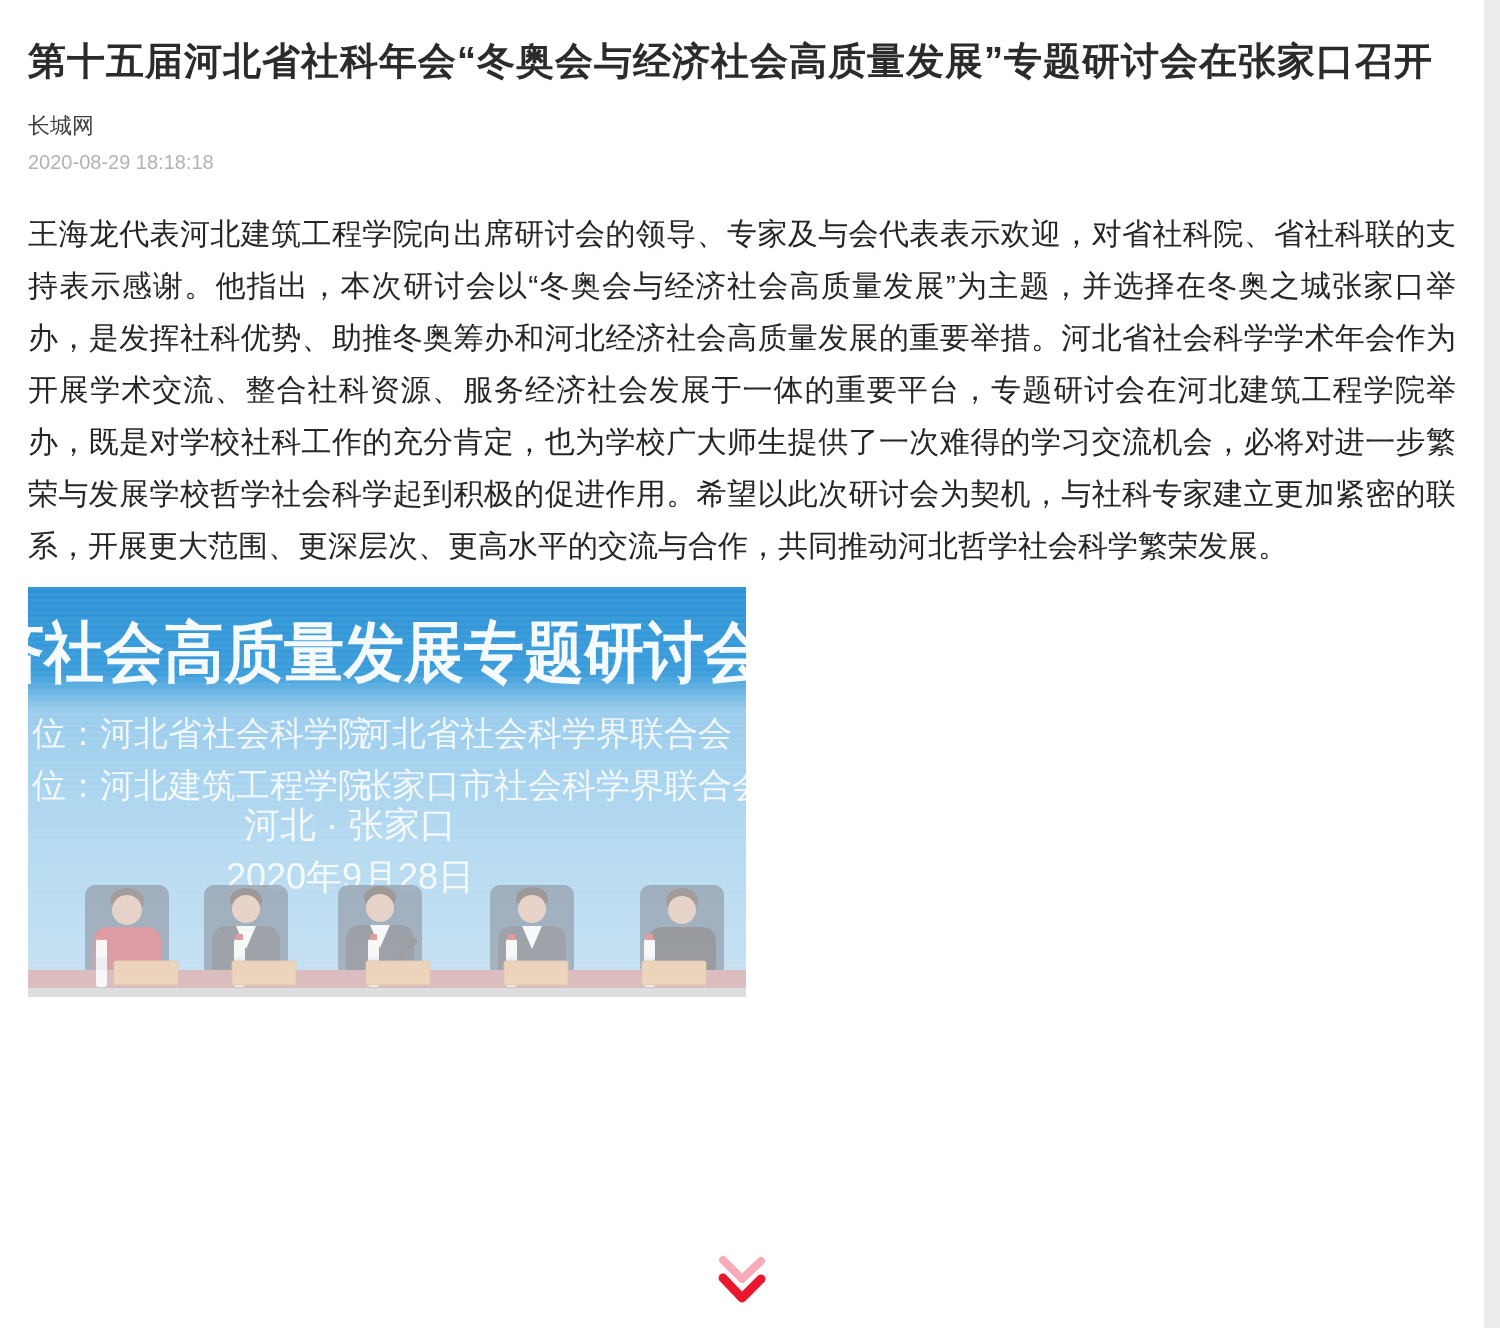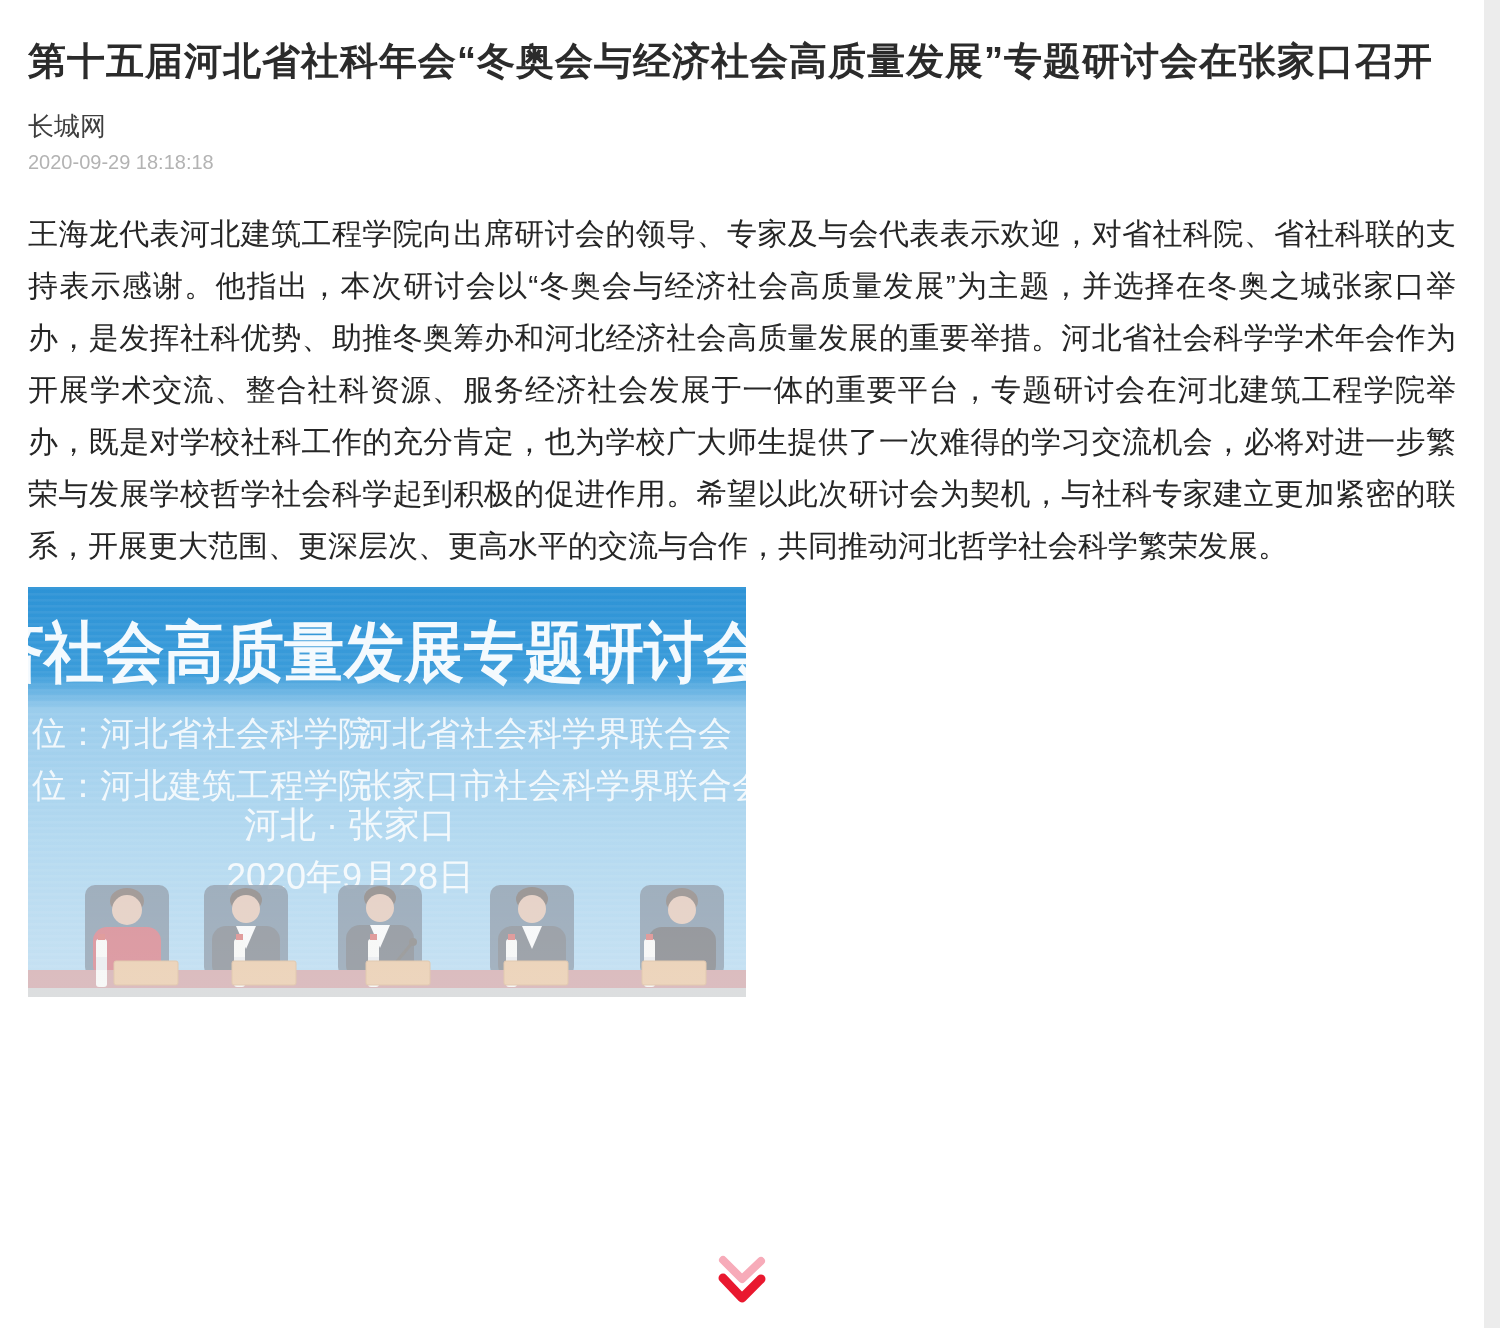--- a/index.html
+++ b/index.html
@@ -36,21 +36,21 @@
   h1.article-title {
     margin: 0;
     font-size: 38px;
     line-height: 57px;
     font-weight: 700;
     color: #2b2b2b;
     letter-spacing: 1px;
   }
   .byline { margin-top: 22px; margin-bottom: 32px; }
   .source {
-    font-size: 26px;
+    font-size: 22px;
     line-height: 28px;
     color: #3f3f3f;
   }
   .date {
     margin-top: 8px;
     font-size: 20px;
     line-height: 28px;
     color: #b3b3b3;
   }
   .body-text p {
@@ -81,21 +81,21 @@
 </head>
 <body>
 
 <div class="page">
   <div class="content">
 
     <h1 class="article-title">第十五届河北省社科年会“冬奥会与经济社会高质量发展”专题研讨会在张家口召开</h1>
 
     <div class="byline">
       <div class="source">长城网</div>
-      <div class="date">2020-09-29 18:18:18</div>
+      <div class="date">2020-08-29 18:18:18</div>
     </div>
 
     <div class="body-text">
       <p>王海龙代表河北建筑工程学院向出席研讨会的领导、专家及与会代表表示欢迎，对省社科院、省社科联的支持表示感谢。他指出，本次研讨会以“冬奥会与经济社会高质量发展”为主题，并选择在冬奥之城张家口举办，是发挥社科优势、助推冬奥筹办和河北经济社会高质量发展的重要举措。河北省社会科学学术年会作为开展学术交流、整合社科资源、服务经济社会发展于一体的重要平台，专题研讨会在河北建筑工程学院举办，既是对学校社科工作的充分肯定，也为学校广大师生提供了一次难得的学习交流机会，必将对进一步繁荣与发展学校哲学社会科学起到积极的促进作用。希望以此次研讨会为契机，与社科专家建立更加紧密的联系，开展更大范围、更深层次、更高水平的交流与合作，共同推动河北哲学社会科学繁荣发展。</p>
     </div>
 
     <figure class="photo">
       <svg width="718" height="411" viewBox="0 0 718 411" xmlns="http://www.w3.org/2000/svg">
         <defs>
           <linearGradient id="sky" x1="0" y1="0" x2="0" y2="1">

